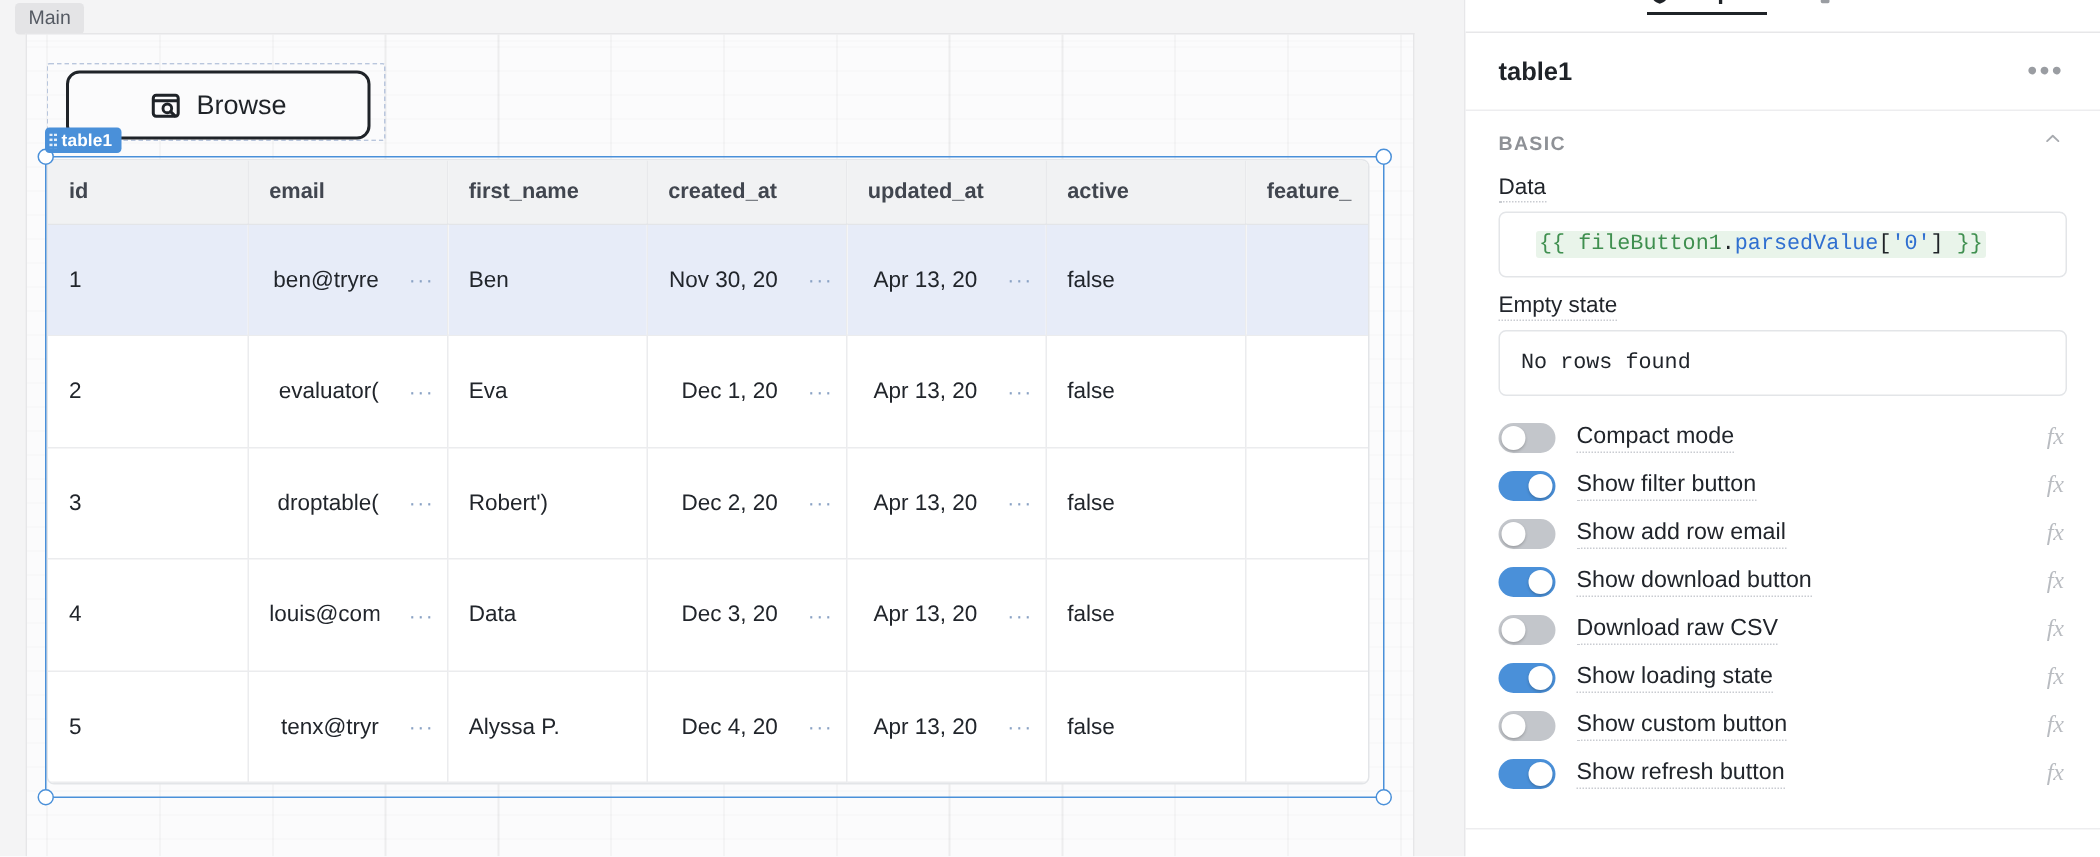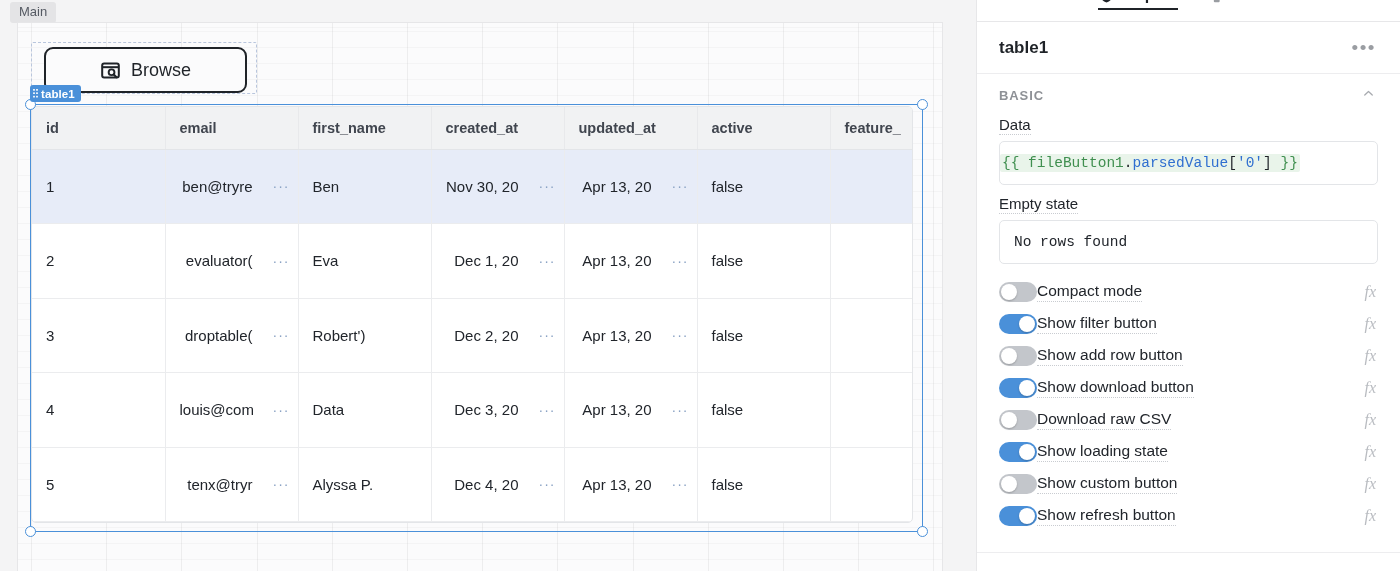--- a/index.html
+++ b/index.html
@@ -196,41 +196,41 @@
   }
   .chev { margin-left: auto; color: #a7aaaf; }
 
   .field { padding: 0 22px; }
   .field-label {
     font-size: 15px; color: #21252b; margin-bottom: 6px;
     border-bottom: 1px dotted #c9ccd1; display: inline-block; padding-bottom: 1px;
   }
   .code-box {
     height: 44px; border: 1px solid #e3e5e8; border-radius: 5px;
-    display: flex; align-items: center; padding: 0 0;
+    display: flex; align-items: center; padding: 0 24px;
     font-family: "Liberation Mono", monospace; font-size: 14.5px;
     background: #fff; overflow: hidden;
   }
   .code-box.binding { background: #fff; }
   .bind-inner { background: #e9f4ea; border-radius: 2px; padding: 1px 2px; white-space: nowrap; }
   .tk-brace { color: #3f8f4f; }
   .tk-obj   { color: #3f8f4f; }
   .tk-prop  { color: #2f6fd0; }
   .tk-brk   { color: #1f2328; }
   .tk-str   { color: #2f6fd0; }
   .plain-box {
     height: 44px; border: 1px solid #e3e5e8; border-radius: 5px;
     display: flex; align-items: center; padding: 16px 14px;
     font-family: "Liberation Mono", monospace; font-size: 14.5px; color: #21252b;
   }
 
   .toggle-list { margin-top: 12px; }
   .toggle-row {
     display: flex; align-items: center; height: 32px;
-    padding: 0 24px 0 22px; 
+    padding: 0 24px 0 22px; gap: 14px;
   }
   .switch {
     width: 38px; height: 20px; border-radius: 10px;
     background: #c3c6cb; position: relative; flex: none; cursor: pointer;
   }
   .switch.on { background: #4a90d9; }
   .switch .knob {
     position: absolute; top: 2px; left: 2px;
     width: 16px; height: 16px; border-radius: 50%;
     background: #fff; box-shadow: 0 1px 2px rgba(0,0,0,.22);
@@ -517,21 +517,21 @@
             <div class="knob"></div>
           </div>
         <span class="toggle-label">Show filter button</span>
         <span class="fx">fx</span>
       </div>
 
       <div class="toggle-row">
         <div class="switch">
             <div class="knob"></div>
           </div>
-        <span class="toggle-label">Show add row button</span>
+        <span class="toggle-label">Show add row email</span>
         <span class="fx">fx</span>
       </div>
 
       <div class="toggle-row">
         <div class="switch on">
             <div class="knob"></div>
           </div>
         <span class="toggle-label">Show download button</span>
         <span class="fx">fx</span>
       </div>

